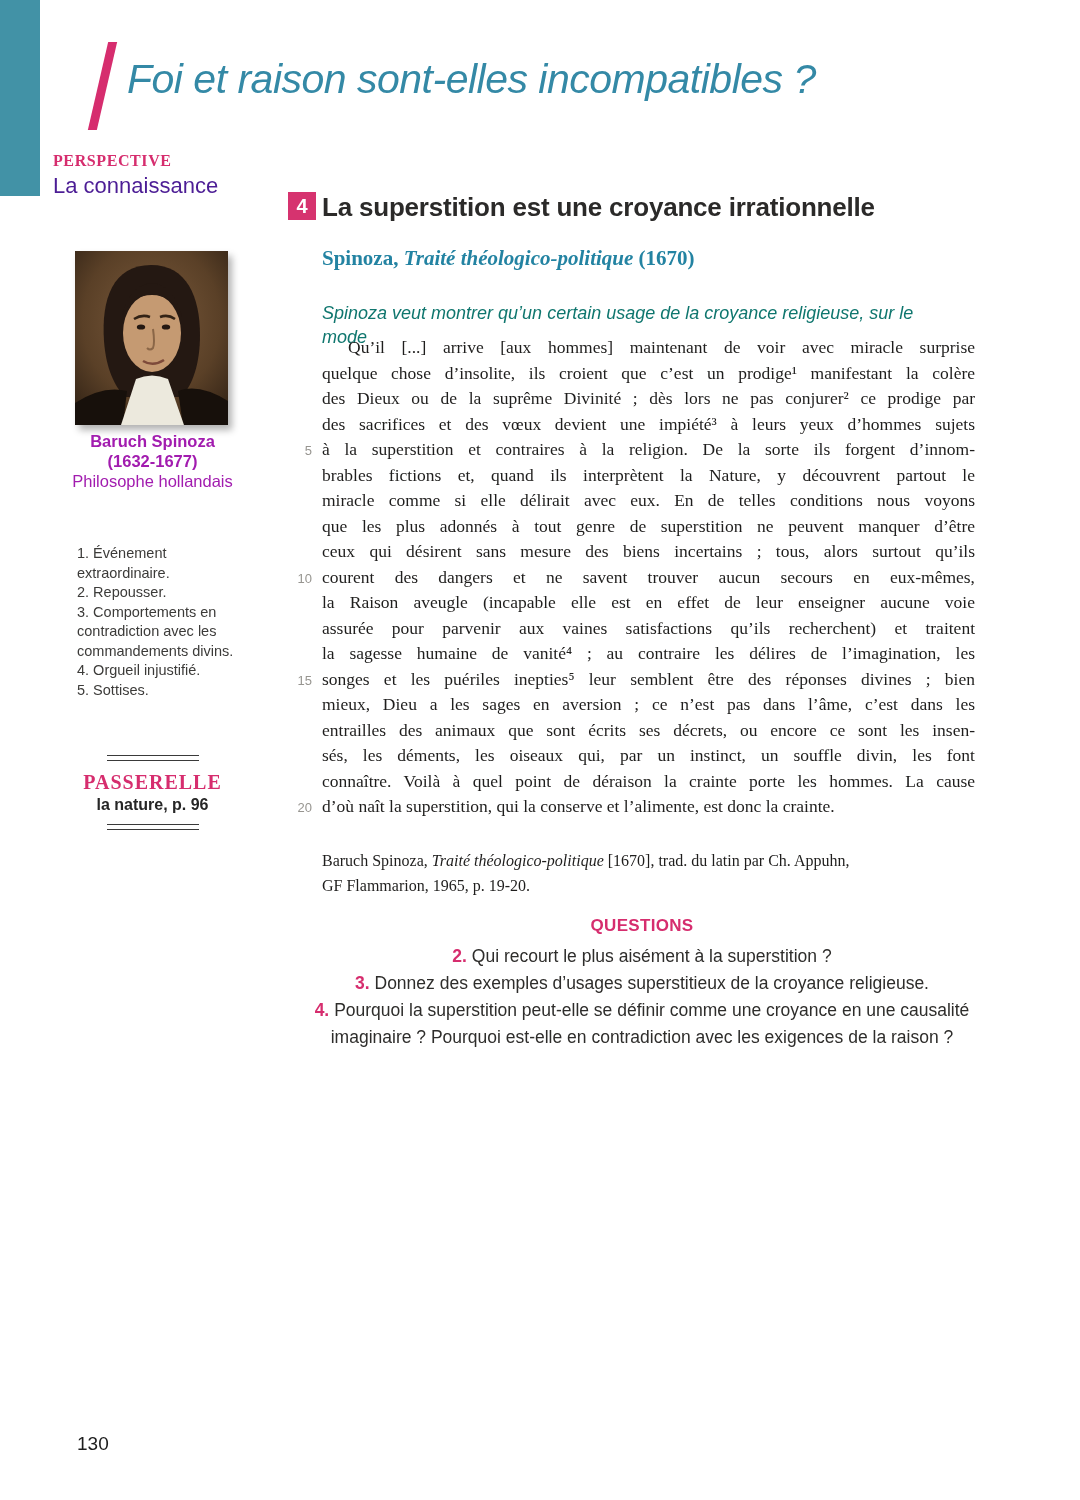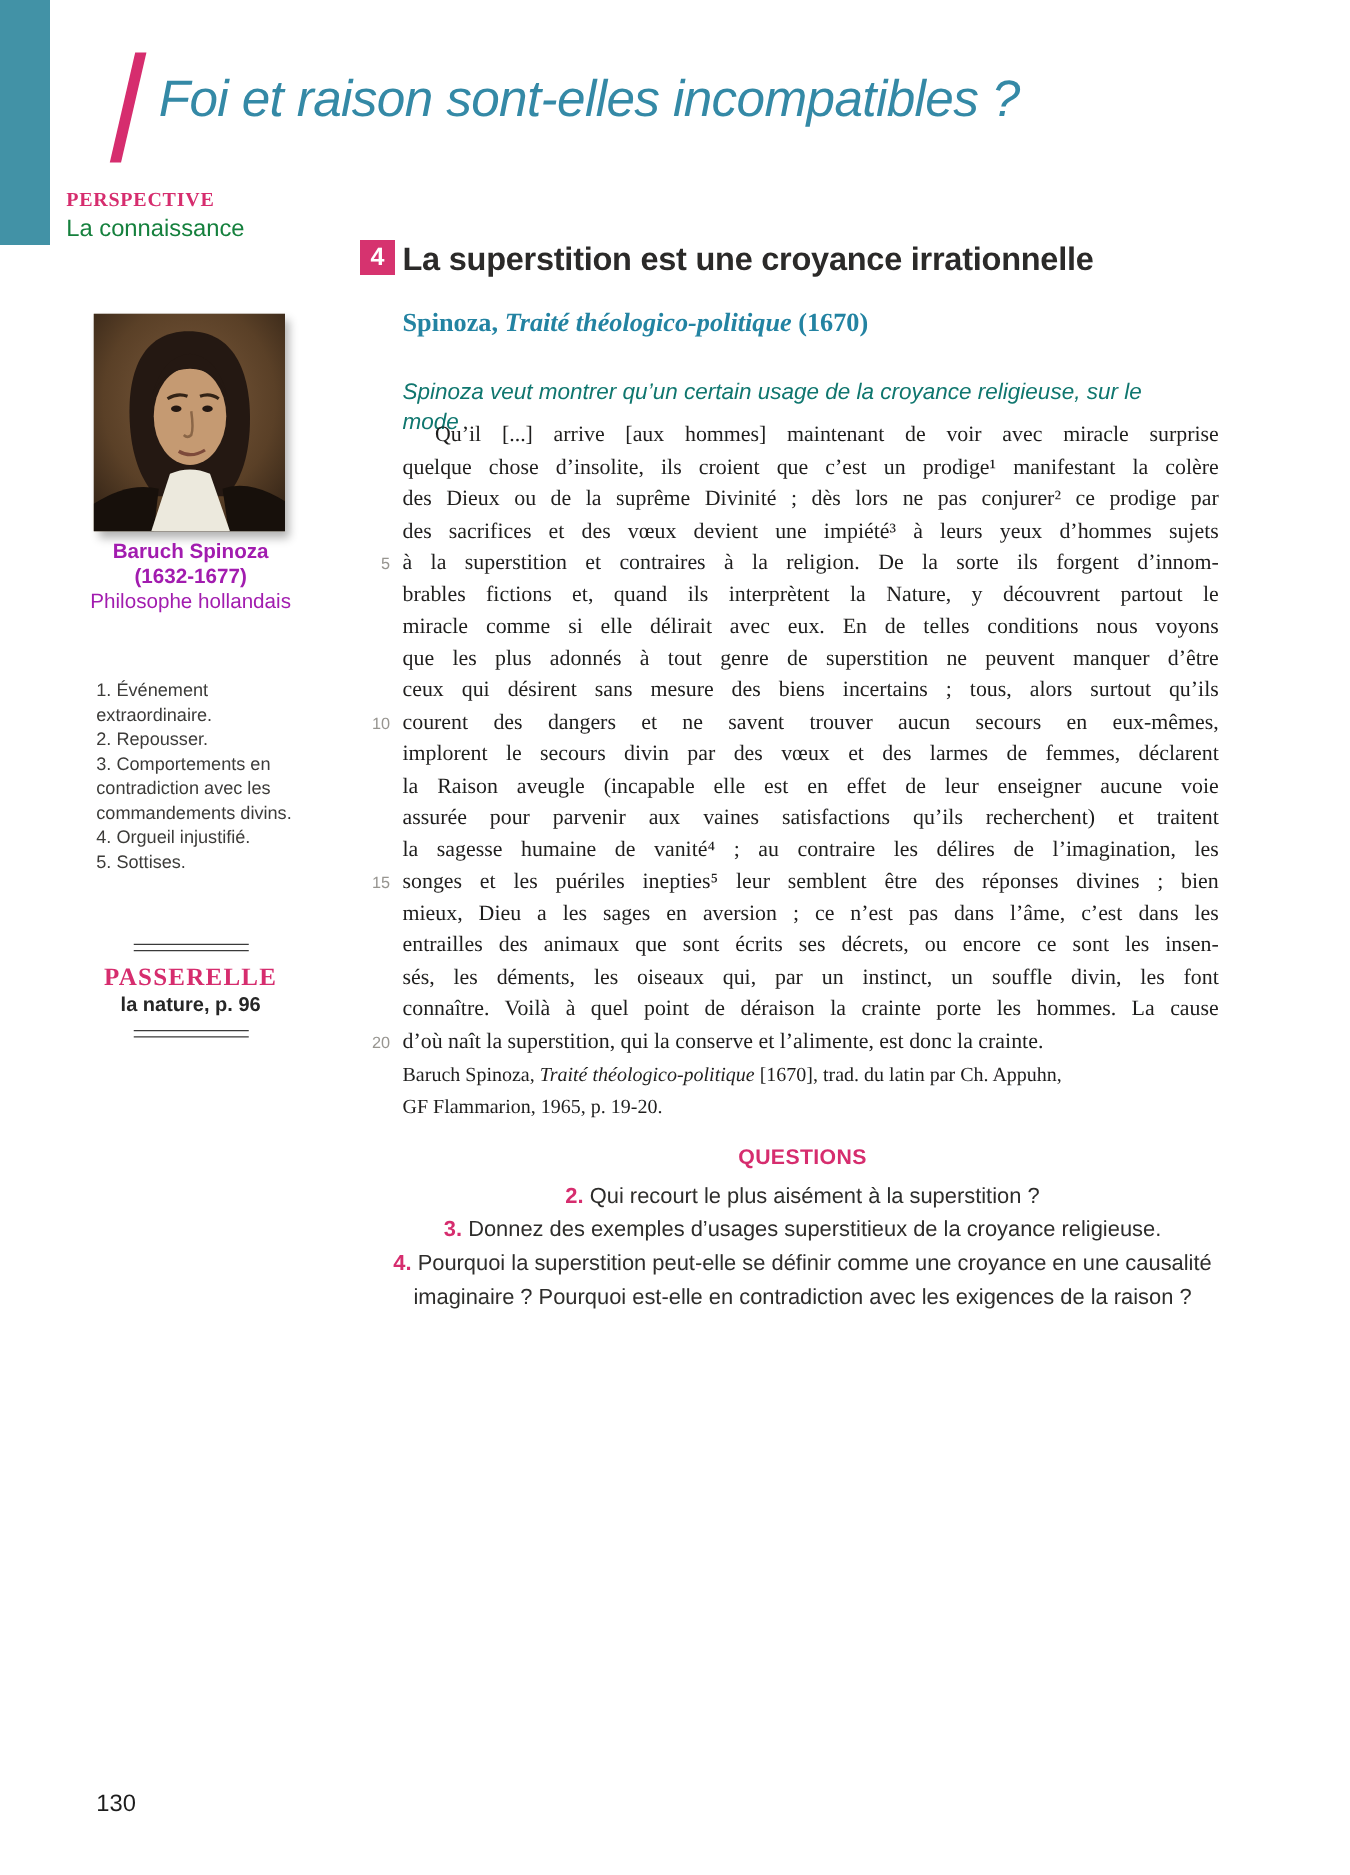--- a/index.html
+++ b/index.html
@@ -9,21 +9,21 @@
   
   .rail{position:absolute;left:0;top:0;width:40px;height:196px;background:#4292a6;}
   .slash{position:absolute;left:98px;top:42px;width:9px;height:88px;background:#d62d6e;
          transform:skewX(-13deg);}
   .chapter-title{position:absolute;left:127px;top:56px;width:860px;
          font-family:"Liberation Sans",sans-serif;font-style:italic;font-weight:500;
          font-size:41px;letter-spacing:-0.5px;color:#3489a6;}
   .perspective{position:absolute;left:53px;top:152px;
          font-family:"Liberation Serif",serif;font-weight:bold;font-size:16px;
          letter-spacing:0.6px;color:#d62d6e;}
-  .theme{position:absolute;left:53px;top:173px;font-size:19px;color:#15803d;}
+  .theme{position:absolute;left:53px;top:173px;font-size:22px;color:#4c1d95;}
 
   
   .portrait{position:absolute;left:75px;top:251px;width:153px;height:174px;
          box-shadow:4px 5px 7px rgba(0,0,0,0.30);background:#4a351f;}
   .caption{position:absolute;left:55px;top:431px;width:195px;text-align:center;
          color:#a21caf;font-size:16.5px;line-height:20px;}
   .caption .b{font-weight:bold;}
   .footnotes{position:absolute;left:77px;top:544px;width:168px;
          font-size:14.5px;line-height:19.5px;color:#3c3b39;}
   .footnotes div{margin:0;}
@@ -173,24 +173,20 @@
   <div class="bl">
       <span class="ln"></span>
       <span class="lt">ceux qui désirent sans mesure des biens incertains ; tous, alors surtout qu’ils</span>
     </div>
   <div class="bl">
       <span class="ln">10</span>
       <span class="lt">courent des dangers et ne savent trouver aucun secours en eux-mêmes,</span>
     </div>
   <div class="bl">
       <span class="ln"></span>
-      <span class="lt">implorent le secours divin par des vœux et des larmes de femmes, déclarent</span>
-    </div>
-  <div class="bl">
-      <span class="ln"></span>
       <span class="lt">la Raison aveugle (incapable elle est en effet de leur enseigner aucune voie</span>
     </div>
   <div class="bl">
       <span class="ln"></span>
       <span class="lt">assurée pour parvenir aux vaines satisfactions qu’ils recherchent) et traitent</span>
     </div>
   <div class="bl">
       <span class="ln"></span>
       <span class="lt">la sagesse humaine de vanité⁴ ; au contraire les délires de l’imagination, les</span>
     </div>

